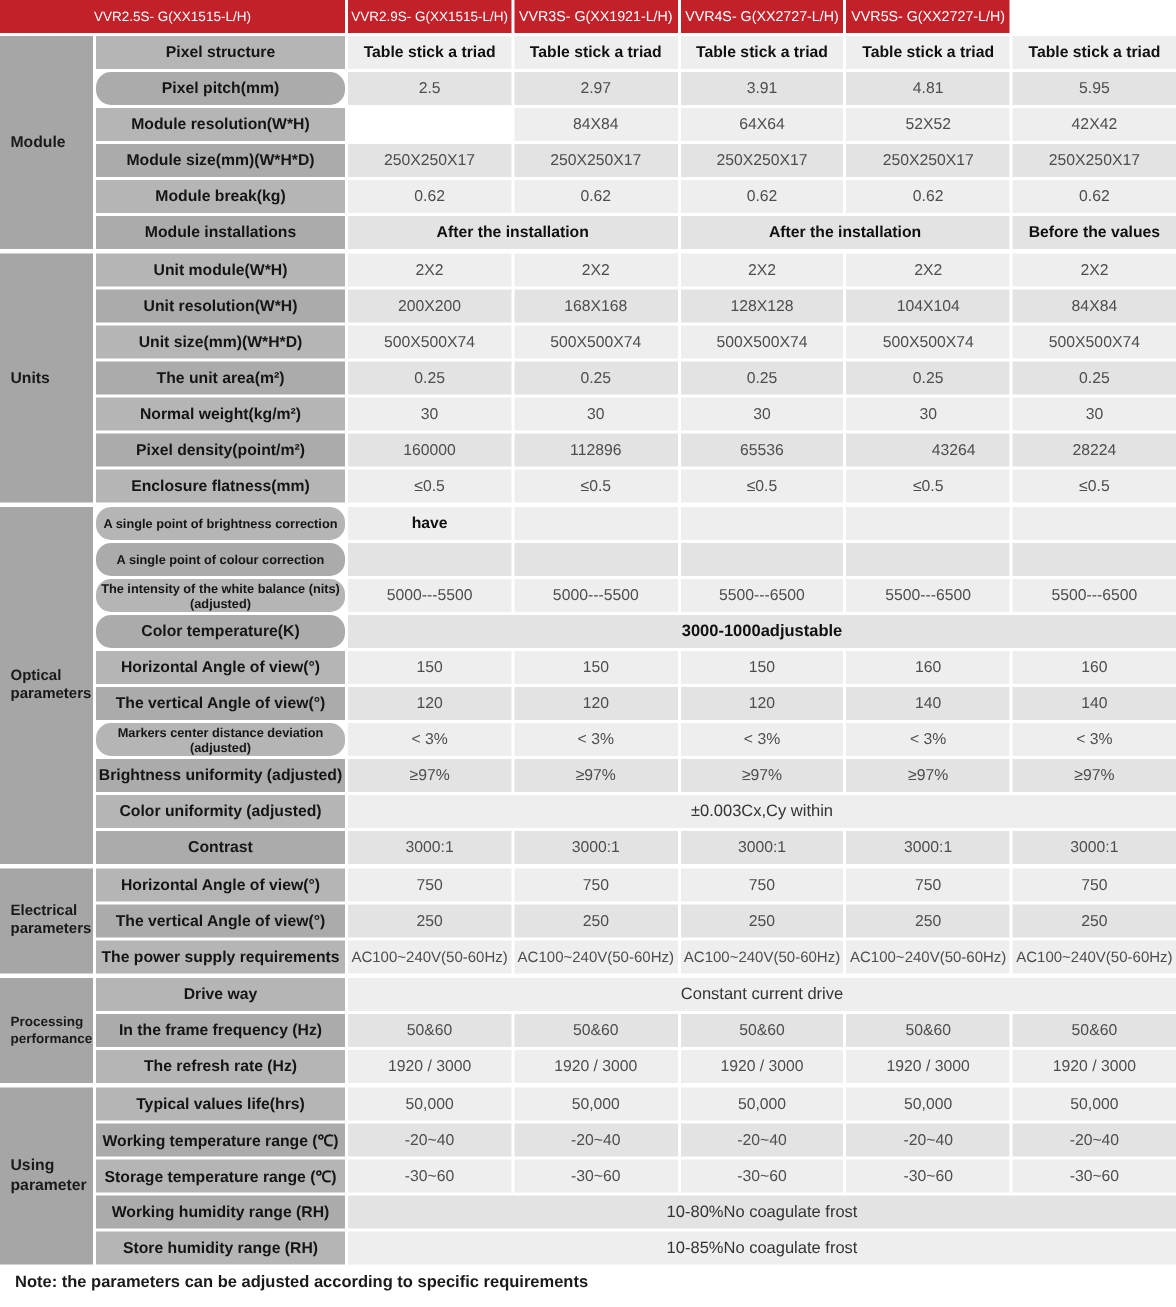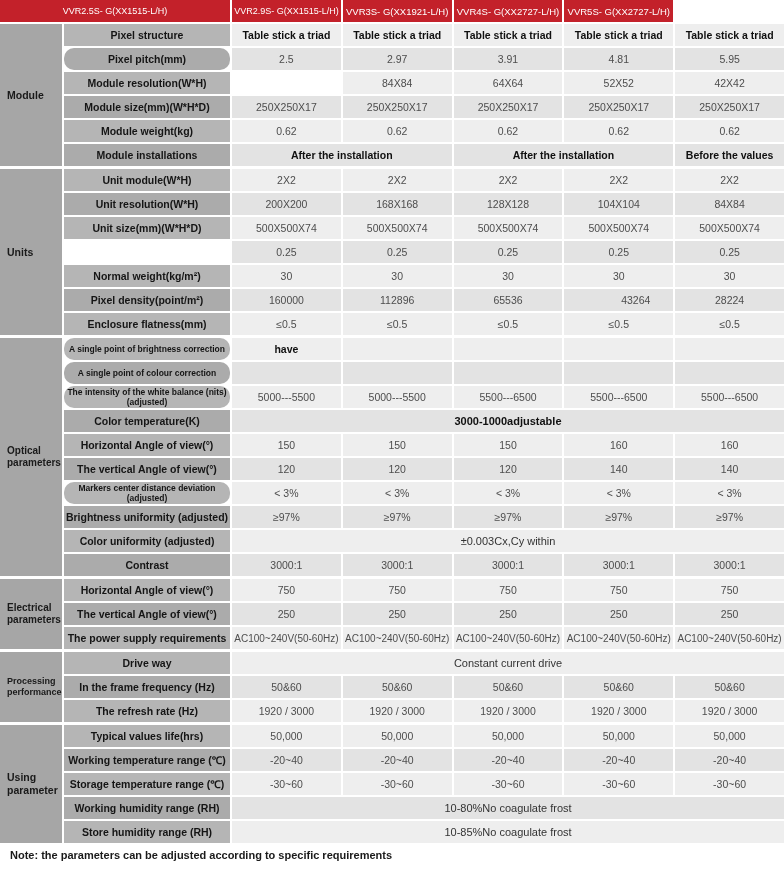--- a/index.html
+++ b/index.html
@@ -109,21 +109,21 @@
         <div class="val even" style="grid-area: 3 / 4;">84X84</div>
         <div class="val even" style="grid-area: 3 / 5;">64X64</div>
         <div class="val even" style="grid-area: 3 / 6;">52X52</div>
         <div class="val even" style="grid-area: 3 / 7;">42X42</div>
         <div class="label odd" style="grid-area: 4 / 2;">Module size(mm)(W*H*D)</div>
         <div class="val odd" style="grid-area: 4 / 3;">250X250X17</div>
         <div class="val odd" style="grid-area: 4 / 4;">250X250X17</div>
         <div class="val odd" style="grid-area: 4 / 5;">250X250X17</div>
         <div class="val odd" style="grid-area: 4 / 6;">250X250X17</div>
         <div class="val odd" style="grid-area: 4 / 7;">250X250X17</div>
-        <div class="label even" style="grid-area: 5 / 2;">Module weight(kg)</div>
+        <div class="label even" style="grid-area: 5 / 2;">Module break(kg)</div>
         <div class="val even" style="grid-area: 5 / 3;">0.62</div>
         <div class="val even" style="grid-area: 5 / 4;">0.62</div>
         <div class="val even" style="grid-area: 5 / 5;">0.62</div>
         <div class="val even" style="grid-area: 5 / 6;">0.62</div>
         <div class="val even" style="grid-area: 5 / 7;">0.62</div>
         <div class="label odd" style="grid-area: 6 / 2;">Module installations</div>
         <div class="val odd bold" style="grid-area: 6 / 3 / auto / span 2;">After the installation</div>
         <div class="val odd bold" style="grid-area: 6 / 5 / auto / span 2;">After the installation</div>
         <div class="val odd bold" style="grid-area: 6 / 7 / auto / span 1;">Before the values</div>
       </div>
@@ -140,20 +140,21 @@
         <div class="val odd" style="grid-area: 2 / 4;">168X168</div>
         <div class="val odd" style="grid-area: 2 / 5;">128X128</div>
         <div class="val odd" style="grid-area: 2 / 6;">104X104</div>
         <div class="val odd" style="grid-area: 2 / 7;">84X84</div>
         <div class="label even" style="grid-area: 3 / 2;">Unit size(mm)(W*H*D)</div>
         <div class="val even" style="grid-area: 3 / 3;">500X500X74</div>
         <div class="val even" style="grid-area: 3 / 4;">500X500X74</div>
         <div class="val even" style="grid-area: 3 / 5;">500X500X74</div>
         <div class="val even" style="grid-area: 3 / 6;">500X500X74</div>
         <div class="val even" style="grid-area: 3 / 7;">500X500X74</div>
+        <div class="label odd" style="grid-area: 4 / 2;">The unit area(m²)</div>
         <div class="val odd" style="grid-area: 4 / 3;">0.25</div>
         <div class="val odd" style="grid-area: 4 / 4;">0.25</div>
         <div class="val odd" style="grid-area: 4 / 5;">0.25</div>
         <div class="val odd" style="grid-area: 4 / 6;">0.25</div>
         <div class="val odd" style="grid-area: 4 / 7;">0.25</div>
         <div class="label even" style="grid-area: 5 / 2;">Normal weight(kg/m²)</div>
         <div class="val even" style="grid-area: 5 / 3;">30</div>
         <div class="val even" style="grid-area: 5 / 4;">30</div>
         <div class="val even" style="grid-area: 5 / 5;">30</div>
         <div class="val even" style="grid-area: 5 / 6;">30</div>
@@ -184,21 +185,21 @@
         <div class="val odd" style="grid-area: 2 / 4;"></div>
         <div class="val odd" style="grid-area: 2 / 5;"></div>
         <div class="val odd" style="grid-area: 2 / 6;"></div>
         <div class="val odd" style="grid-area: 2 / 7;"></div>
         <div class="label even small" style="grid-area: 3 / 2;">The intensity of the white balance (nits) (adjusted)</div>
         <div class="val even" style="grid-area: 3 / 3;">5000---5500</div>
         <div class="val even" style="grid-area: 3 / 4;">5000---5500</div>
         <div class="val even" style="grid-area: 3 / 5;">5500---6500</div>
         <div class="val even" style="grid-area: 3 / 6;">5500---6500</div>
         <div class="val even" style="grid-area: 3 / 7;">5500---6500</div>
-        <div class="label odd" style="grid-area: 4 / 2;">Color temperature(K)</div>
+        <div class="label odd" style="grid-area: 4 / 2; border-radius: 10px;">Color temperature(K)</div>
         <div class="val odd bold wide" style="grid-area: 4 / 3 / auto / span 5;">3000-1000adjustable</div>
         <div class="label even" style="grid-area: 5 / 2;">Horizontal Angle of view(°)</div>
         <div class="val even" style="grid-area: 5 / 3;">150</div>
         <div class="val even" style="grid-area: 5 / 4;">150</div>
         <div class="val even" style="grid-area: 5 / 5;">150</div>
         <div class="val even" style="grid-area: 5 / 6;">160</div>
         <div class="val even" style="grid-area: 5 / 7;">160</div>
         <div class="label odd" style="grid-area: 6 / 2;">The vertical Angle of view(°)</div>
         <div class="val odd" style="grid-area: 6 / 3;">120</div>
         <div class="val odd" style="grid-area: 6 / 4;">120</div>

